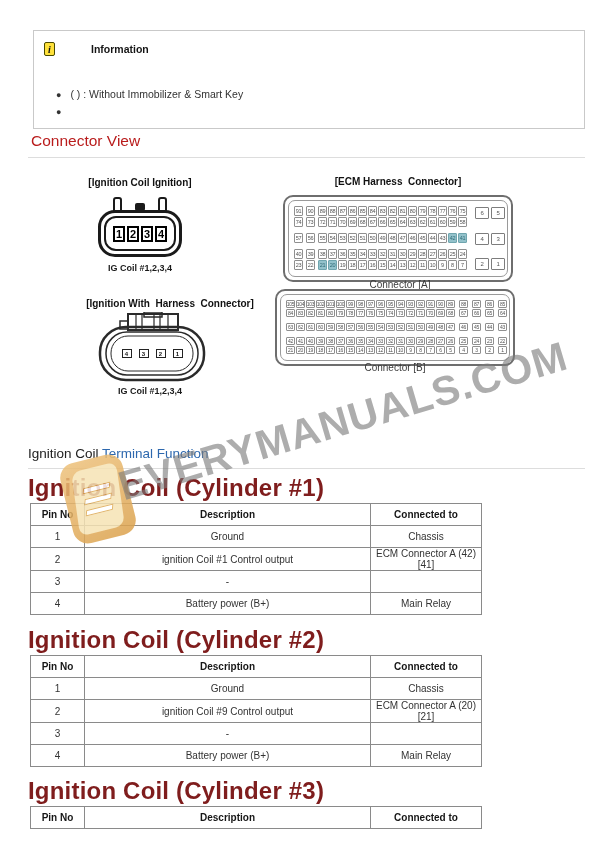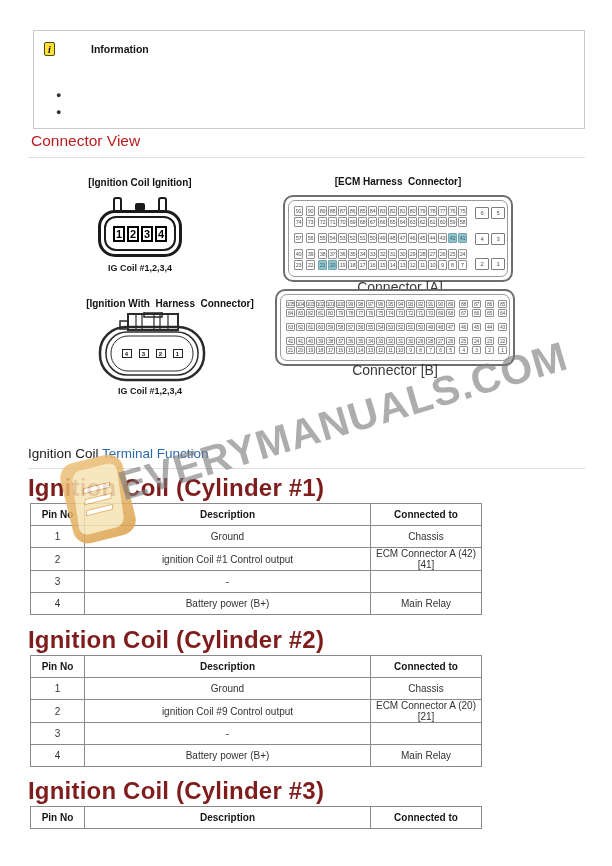--- a/index.html
+++ b/index.html
@@ -22,21 +22,21 @@
 
   
   .h-blue { left:31px; top:132px; font-size:15.5px; color:#b91c1c; }
   .rule { border-top:1px solid #ddd; height:0; }
   .rule1 { left:28px; top:157px; width:557px; }
   .rule2 { left:28px; top:468px; width:557px; }
 
   
   .dlabel { font-size:10px; font-weight:bold; color:#111; text-align:center; white-space:pre; }
   .dcap   { font-size:9px; font-weight:bold; color:#1a1a1a; text-align:center; }
-  .ccap   { font-size:14px; color:#3a3a3a; text-align:center; }
+  .ccap   { font-size:10px; color:#3a3a3a; text-align:center; }
 
   
   .ict-wrap { left:98px; top:196px; width:84px; height:62px; }
   .ict-tab { position:absolute; top:1px; width:9px; height:15px; background:#fff;
     border:2.5px solid #1a1a1a; border-radius:3px 3px 0 0; }
   .ict-tab.t1 { left:15px; } .ict-tab.t2 { right:15px; }
   .ict-tab-mid { position:absolute; top:7px; left:50%; margin-left:-5px; width:10px; height:8px;
     background:#1a1a1a; border-radius:2px; }
   .ict-body { position:absolute; top:14px; left:0; width:84px; height:47px;
     border:3px solid #1a1a1a; border-radius:17px; background:#fff; }
@@ -102,20 +102,21 @@
 <body>
 
 <div class="abs info-box">
   <div class="info-title-row">
     <span class="info-icon">i</span>
     <span class="info-title">Information</span>
   </div>
   <div class="info-bullets" id="info-bullets">
       <div class="bullet-line">
         <span class="dot">●</span>
+        <span>( ) : Without Immobilizer &amp; Smart Key</span>
       </div>
       <div class="bullet-line">
         <span class="dot">●</span>
       </div>
     </div>
 </div>
 
 <div class="abs h-blue">Connector View</div>
 <div class="abs rule rule1"></div>
 

